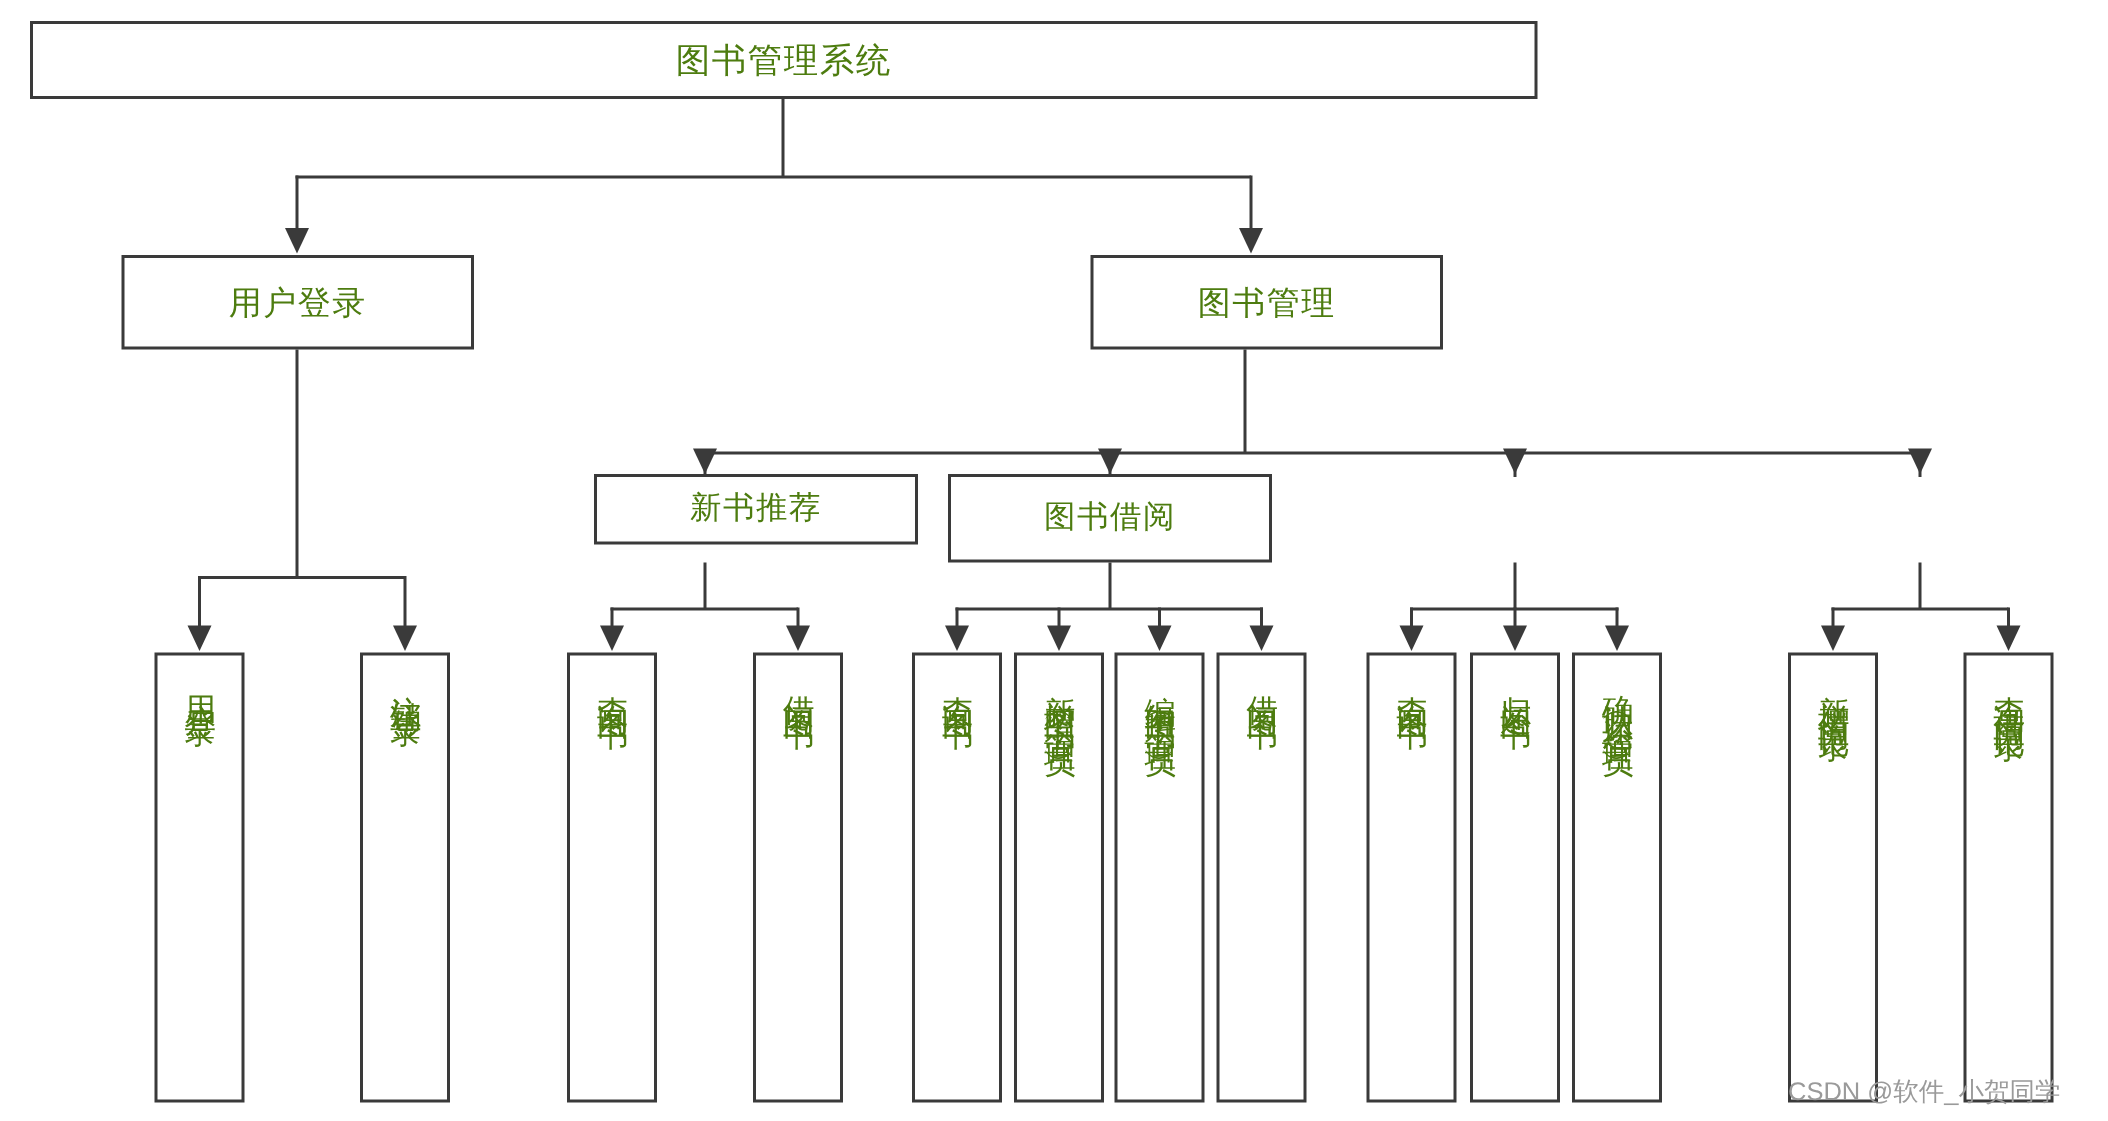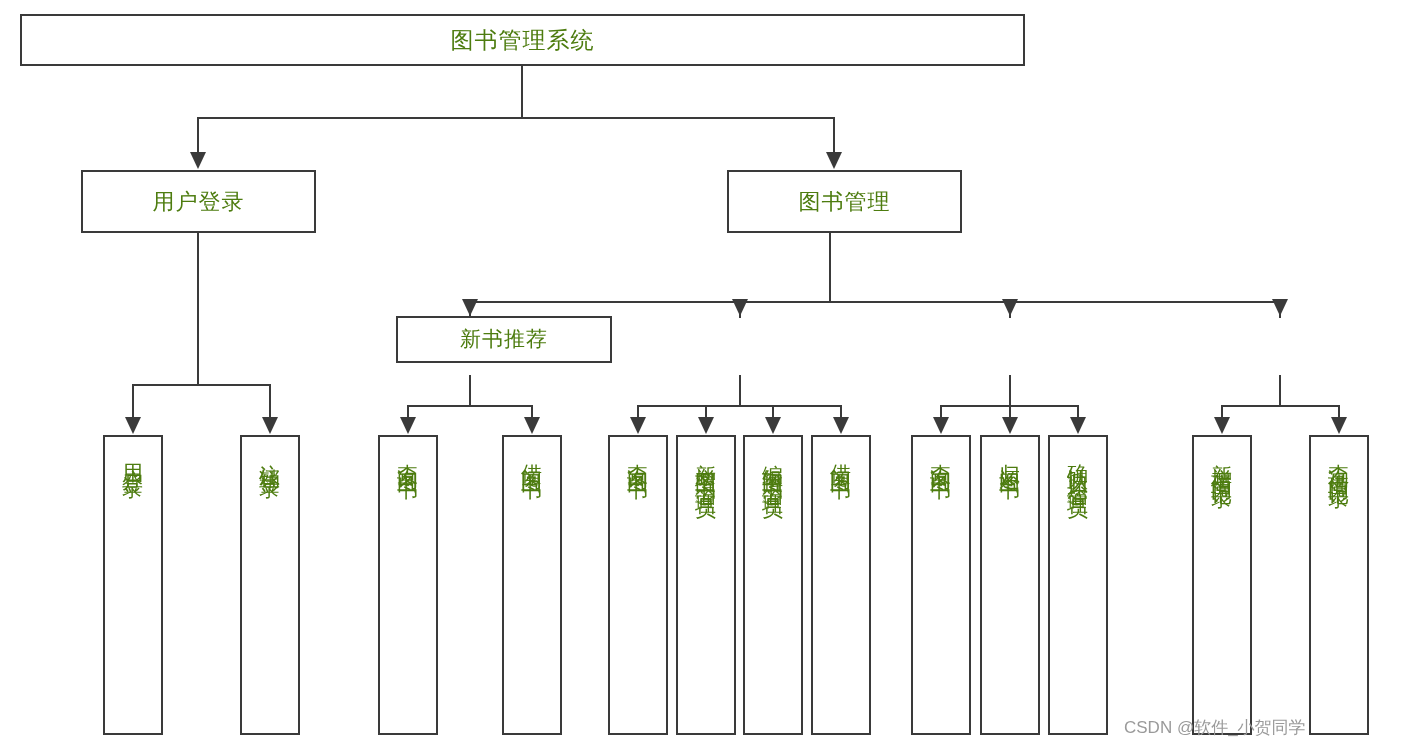--- a/index.html
+++ b/index.html
@@ -126,20 +126,23 @@
   <div class="vline" style="left:739px; top:301px; height:17px;"></div>
   <div class="arrow" style="left:732px; top:299px;"></div>
   <div class="vline" style="left:1009px; top:301px; height:17px;"></div>
   <div class="arrow" style="left:1002px; top:299px;"></div>
   <div class="vline" style="left:1279px; top:301px; height:17px;"></div>
   <div class="arrow" style="left:1272px; top:299px;"></div>
 
   <div class="node lvl3" style="left:362px; top:316px; width:216px; height:47px;margin-left:34px;">
     <span class="label">新书推荐</span>
   </div>
+  <div class="node lvl3" style="left:632px; top:316px; width:216px; height:59px;">
+    <span class="label">图书借阅</span>
+  </div>
 
   <div class="vline" style="left:469px; top:375px; height:31px;"></div>
   <div class="hline" style="left:407px; top:405px; width:125px;"></div>
   <div class="vline" style="left:407px; top:405px; height:14px;"></div>
   <div class="arrow" style="left:400px; top:417px;"></div>
   <div class="vline" style="left:531px; top:405px; height:14px;"></div>
   <div class="arrow" style="left:524px; top:417px;"></div>
 
   <div class="vline" style="left:739px; top:375px; height:31px;"></div>
   <div class="hline" style="left:637px; top:405px; width:205px;"></div>
@@ -205,15 +208,15 @@
     <span class="label">确认归还（管理员）</span>
   </div>
 
   <div class="node leaf" style="left:1192px; top:435px; width:60px; height:300px;">
     <span class="label">新增借阅记录</span>
   </div>
   <div class="node leaf" style="left:1309px; top:435px; width:60px; height:300px;">
     <span class="label">查询借阅记录</span>
   </div>
 
-  <div id="watermark" style="left:1124px; top:716px;">CSDN @软件_小贺同学</div>
+  <div id="watermark" style="left:1192px; top:716px;">CSDN @软件_小贺同学</div>
 
 </div>
 
 </body></html>

